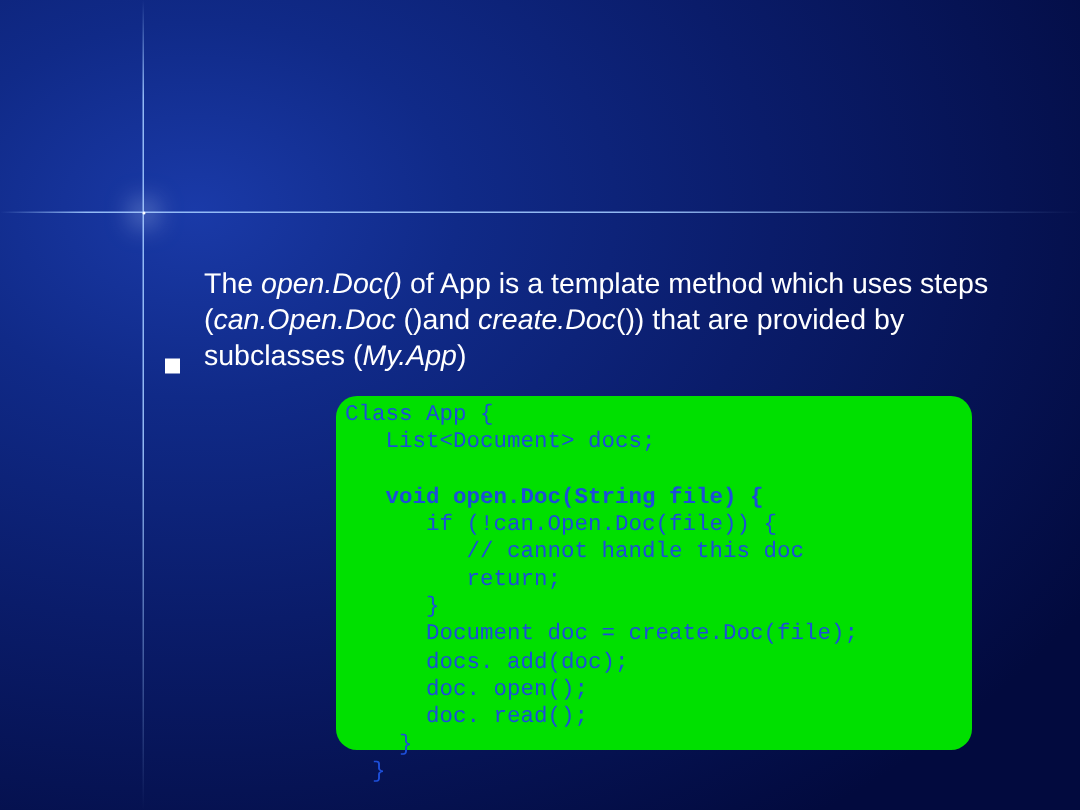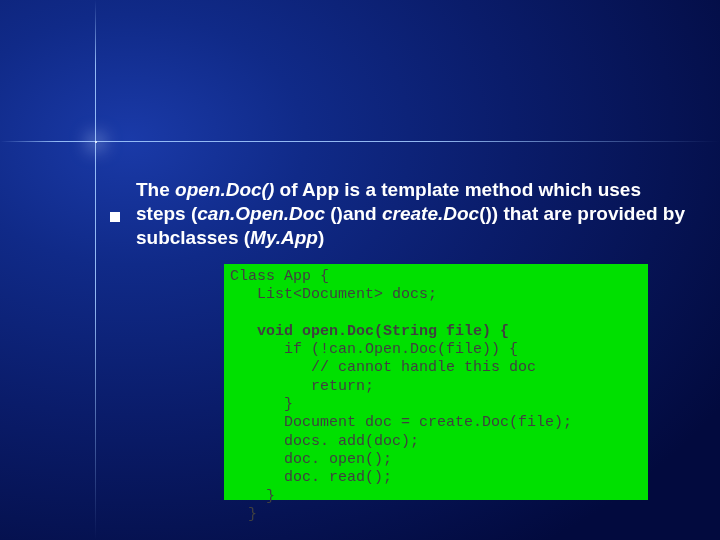--- a/index.html
+++ b/index.html
@@ -68,22 +68,21 @@
     letter-spacing: 0.2px;
   }
   .body {
     position: absolute;
     top: 178px;
     left: 110px;
     right: 30px;
   }
   .bullet-row {
     display: flex;
-    align-items: center;
-    font-weight: bold;
+    align-items: flex-end;
   }
   .bullet-marker {
     width: 10px;
     height: 10px;
     background: #ffffff;
     margin-top: 7px;
     margin-right: 16px;
     flex: 0 0 auto;
   }
   .bullet-text {
@@ -94,27 +93,28 @@
   .bullet-text .ital {
     font-style: italic;
   }
   .codebox {
     position: absolute;
     top: 264px;
     left: 224px;
     width: 424px;
     height: 236px;
     background: #00e000;
-    color: #404040;
+    color: #1d4ed8;
     font-family: "Courier New", Courier, monospace;
     font-size: 15px;
     line-height: 1.22;
     padding: 4px 6px 4px 6px;
     box-sizing: border-box;
     white-space: pre;
+    border-radius: 14px;
   }
   .codebox .bold {
     font-weight: bold;
   }
 </style>
 </head>
 <body>
 
 <div class="slide">
   <div class="hline"></div>

